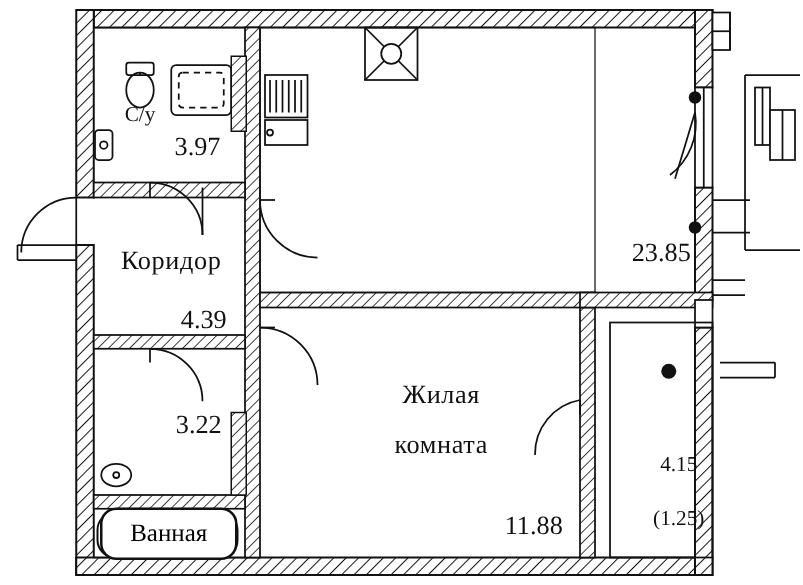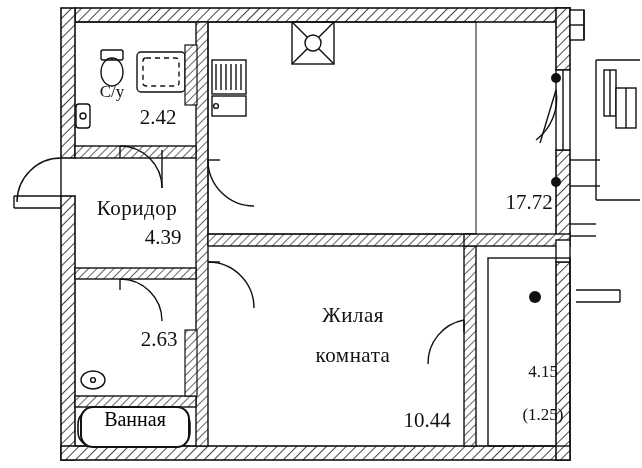--- a/index.html
+++ b/index.html
@@ -5,21 +5,21 @@
   html,body{margin:0;padding:0;background:#ffffff;}
   body{width:642px;height:468px;overflow:hidden;font-family:"Liberation Serif",serif;}
   #plan{position:relative;width:642px;height:468px;}
   svg{display:block;}
   .lbl{position:absolute;color:#111;white-space:nowrap;}
   .room-name{font-family:"Liberation Serif",serif;font-size:21px;letter-spacing:.5px;}
   .area{font-family:"Liberation Serif",serif;font-size:21px;}
   .area-sm{font-family:"Liberation Serif",serif;font-size:17px;}
   .wc{font-family:"Liberation Serif",serif;font-size:17px;}
   .bath-box{position:absolute;border:2px solid #111;border-radius:13px;background:#fff;
-            display:flex;align-items:flex-start;justify-content:center;}
+            display:flex;align-items:center;justify-content:center;}
   .bath-box span{font-family:"Liberation Serif",serif;font-size:20px;}
   .center{transform:translateX(-50%);text-align:center;}
 </style>
 </head>
 <body>
 
 <div id="plan">
 
   <svg width="642" height="468" viewBox="0 0 642 468">
     <defs>
@@ -195,32 +195,32 @@
 
       <g stroke-width="1">
         <line x1="75" y1="22" x2="196" y2="22"></line>
         <line x1="75" y1="446" x2="196" y2="446"></line>
       </g>
 
     </g>
   </svg>
 
   <div class="lbl wc center" style="left:112px; top:82px;">С/у</div>
-  <div class="lbl area center" style="left:158px; top:105px;">2.42</div>
-
-  <div class="lbl area center" style="left:529px; top:190px;">17.72</div>
+  <div class="lbl area center" style="left:158px; top:105px;">3.97</div>
+
+  <div class="lbl area center" style="left:529px; top:190px;">23.85</div>
 
   <div class="lbl room-name center" style="left:137px; top:196px;text-align:center;">Коридор</div>
-  <div class="lbl area center" style="left:163px; top:225px;">4.39</div>
-
-  <div class="lbl area center" style="left:159px; top:327px;">2.63</div>
+  <div class="lbl area center" style="left:163px; top:243px;">4.39</div>
+
+  <div class="lbl area center" style="left:159px; top:327px;">3.22</div>
 
   <div class="lbl room-name center" style="left:353px; top:343px;">комната</div>
   <div class="lbl room-name center" style="left:353px; top:303px;">Жилая</div>
-  <div class="lbl area center" style="left:427px; top:408px;">10.44</div>
+  <div class="lbl area center" style="left:427px; top:408px;">11.88</div>
 
   <div class="bath-box" style="left:80px; top:406px; width:106px; height:38px;">
     <span>Ванная</span>
   </div>
 
   <div class="lbl area-sm center" style="left:543px; top:362px;">4.15</div>
   <div class="lbl area-sm center" style="left:543px; top:405px;">(1.25)</div>
 
 </div>
 

